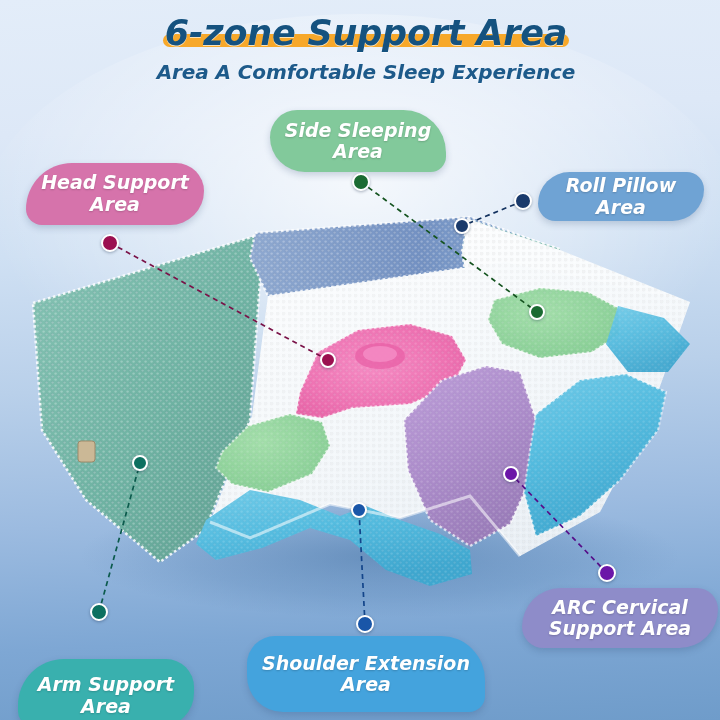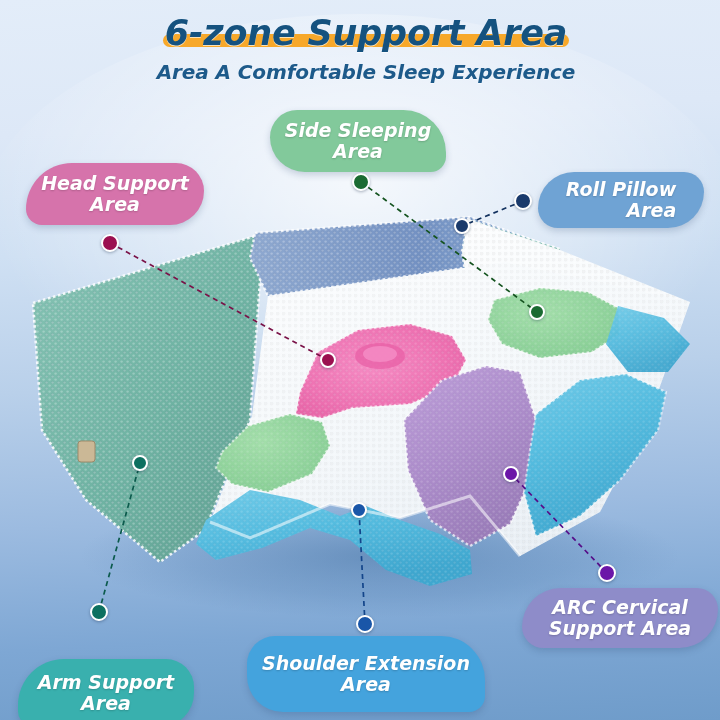--- a/index.html
+++ b/index.html
@@ -44,21 +44,21 @@
   .label{
     position:absolute;
     color:#ffffff;font-style:italic;font-weight:bold;
     font-size:19px;line-height:1.12;text-align:center;
     display:flex;align-items:center;justify-content:center;
     box-sizing:border-box;padding:10px 14px;
     text-shadow:0 1px 2px rgba(0,0,0,.18);
     box-shadow:0 3px 7px rgba(40,70,110,.22);
   }
   
-  .lab-a{border-radius:46px 28px 34px 16px;}
+  .lab-a{border-radius:46px 28px 34px 16px;align-items:flex-end;}
   .lab-b{border-radius:28px 44px 16px 36px;}
   .lab-c{border-radius:40px 22px 40px 22px;}
 
   
   .dot{
     position:absolute;border-radius:50%;
     border:2.5px solid #ffffff;
     box-sizing:border-box;
     box-shadow:0 1px 3px rgba(20,40,70,.35);
   }
@@ -239,21 +239,21 @@
       <div class="label lab-a" style="left: 26px; top: 163px; width: 178px; height: 62px; background: rgb(214, 115, 171);">
         <span>Head Support<br>Area</span>
       </div>
       <div class="dot" style="left: 101px; top: 234px; width: 18px; height: 18px; background: rgb(155, 16, 80);"></div>
       <div class="dot" style="left: 320px; top: 352px; width: 16px; height: 16px; background: rgb(155, 16, 80);"></div>
       <div class="label lab-b" style="left: 270px; top: 110px; width: 176px; height: 62px; background: rgb(130, 201, 155);">
         <span>Side Sleeping<br>Area</span>
       </div>
       <div class="dot" style="left: 352px; top: 173px; width: 18px; height: 18px; background: rgb(27, 107, 50);"></div>
       <div class="dot" style="left: 529px; top: 304px; width: 16px; height: 16px; background: rgb(27, 107, 50);"></div>
-      <div class="label lab-c" style="left: 538px; top: 172px; width: 166px; height: 56px; background: rgb(111, 163, 212); text-align: right;">
+      <div class="label lab-c" style="left: 538px; top: 172px; width: 166px; height: 49px; background: rgb(111, 163, 212);">
         <span>Roll Pillow<br>Area</span>
       </div>
       <div class="dot" style="left: 514px; top: 192px; width: 18px; height: 18px; background: rgb(26, 58, 107);"></div>
       <div class="dot" style="left: 454px; top: 218px; width: 16px; height: 16px; background: rgb(26, 58, 107);"></div>
       <div class="label lab-a" style="left: 18px; top: 630px; width: 176px; height: 68px; background: rgb(57, 176, 174); margin-top: 29px;">
         <span>Arm Support<br>Area</span>
       </div>
       <div class="dot" style="left: 90px; top: 603px; width: 18px; height: 18px; background: rgb(13, 112, 96);"></div>
       <div class="dot" style="left: 132px; top: 455px; width: 16px; height: 16px; background: rgb(13, 112, 96);"></div>
       <div class="label lab-b" style="left: 247px; top: 636px; width: 238px; height: 76px; background: rgb(68, 163, 221);">

